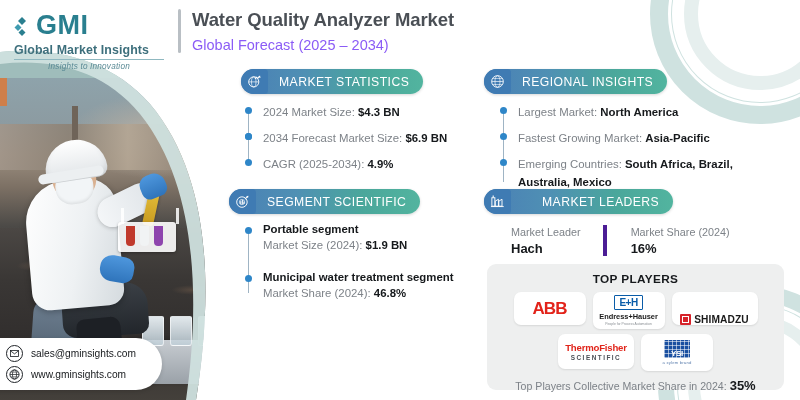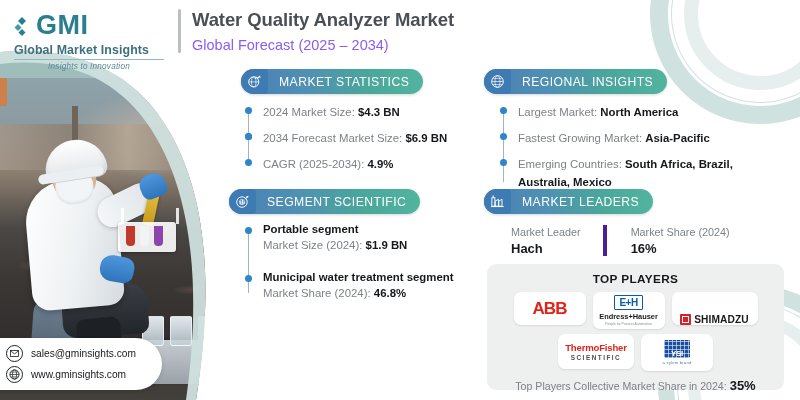--- a/index.html
+++ b/index.html
@@ -454,21 +454,21 @@
     <div class="b-row">
       <span class="b-dot"></span>
       <span class="b-text"><span>Fastest Growing Market:</span> <b>Asia-Pacific</b></span>
     </div>
     <div class="b-row">
       <span class="b-dot"></span>
       <span class="b-text"><span>Emerging Countries:</span> <b>South Africa, Brazil, Australia, Mexico</b></span>
     </div>
   </div>
 
-  <div class="pill" style="left:484px; top:189px;">
+  <div class="pill" style="left:484px; top:189px;gap:20px;">
     <span class="pill-icon">
       <svg width="15" height="15" viewBox="0 0 16 16">
         <rect x="2" y="4" width="3.2" height="9" fill="none" stroke="#ffffff" stroke-width="1"></rect>
         <path d="M5.6 7.6 L9 5.6 V13 H5.6 Z" fill="none" stroke="#ffffff" stroke-width="1"></path>
         <path d="M9.4 7.6 L12.8 5.6 V13 H9.4 Z" fill="none" stroke="#ffffff" stroke-width="1"></path>
         <line x1="1" y1="13.4" x2="14.6" y2="13.4" stroke="#ffffff" stroke-width="1"></line>
         <rect x="2.8" y="1.6" width="1.2" height="2.2" fill="#ffffff"></rect>
       </svg>
     </span>
     <span class="pill-label">MARKET LEADERS</span>

